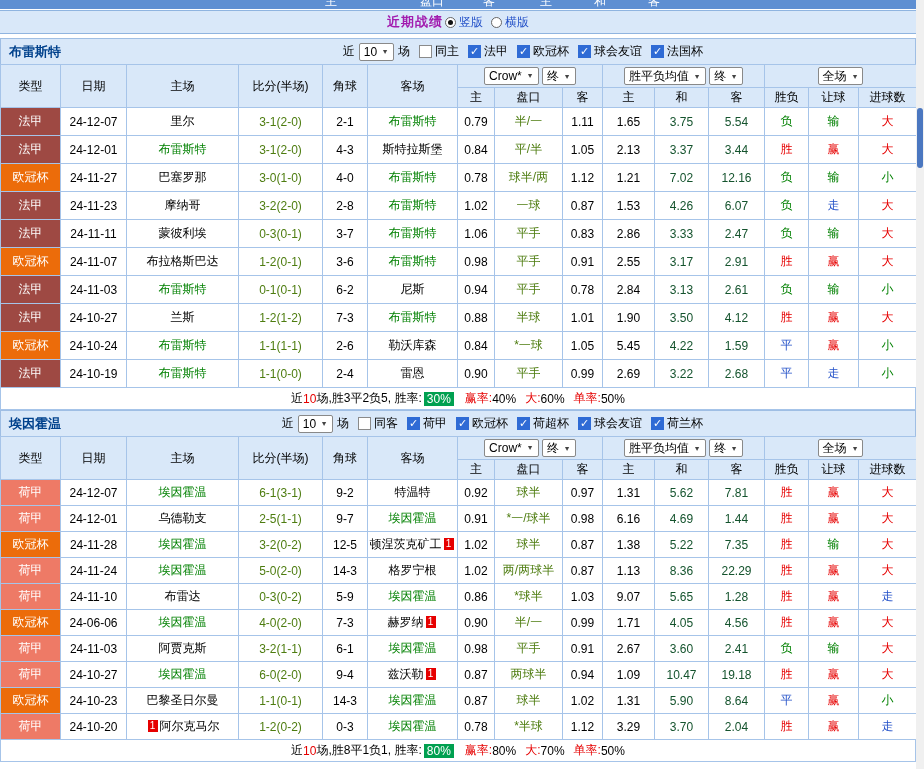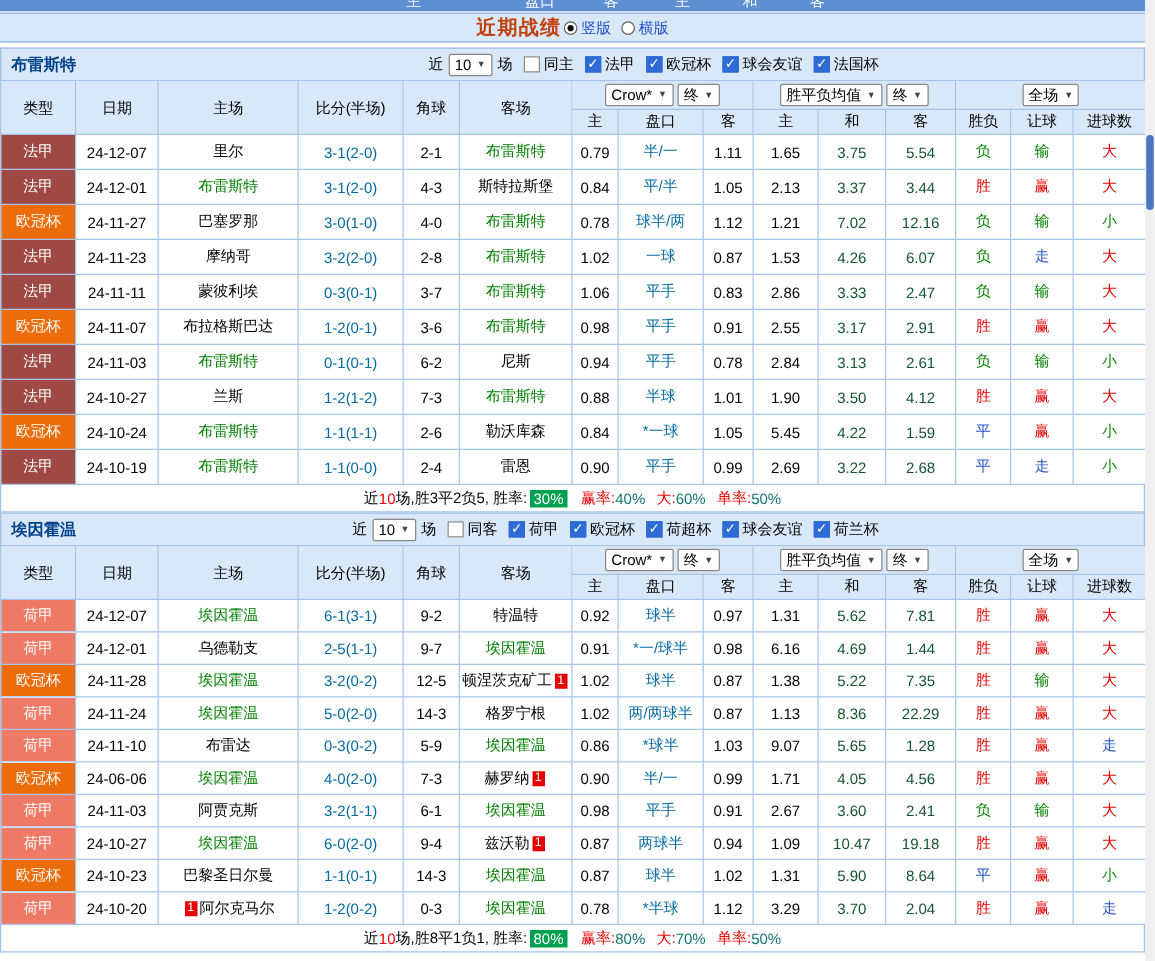--- a/index.html
+++ b/index.html
@@ -7,21 +7,21 @@
   body{position:relative;font-family:"Liberation Sans","DejaVu Sans",sans-serif;font-size:12px;color:#000;background:#fff}
   .content{width:916px}
 
   
   .topstrip{position:relative;height:9px;background:#5E8FD2;overflow:hidden;margin-bottom:1px}
   .topstrip span{position:absolute;top:-7px;color:#fff;font-size:12px;white-space:nowrap}
 
   
   .titlebar{height:24px;background:#D9E8F9;border-top:1px solid #8FB4E0;border-bottom:1px solid #8FB4E0;
     display:flex;align-items:center;justify-content:center;color:#2653C9}
-  .titlebar .ttl{font-weight:bold;color:#c2410c;font-size:16px;letter-spacing:1px}
+  .titlebar .ttl{font-weight:bold;color:#a21caf;font-size:13px;letter-spacing:1px}
   .rad{display:inline-block;width:11px;height:11px;border:1px solid #666;border-radius:50%;background:#fff;
     margin:0 3px 0 8px;position:relative;vertical-align:-2px}
   .rad.on{margin-left:2px}
   .rad.on::after{content:"";position:absolute;left:2px;top:2px;right:2px;bottom:2px;background:#111;border-radius:50%}
 
   section.sec{margin-top:4px}
   section.sec2{margin-top:0}
 
   .teambar{height:26px;background:#D9E8F9;border:1px solid #9FBEE4;border-bottom:none;display:flex;align-items:center}
   .teambar .tname{color:#00418C;font-weight:bold;font-size:13px;margin-left:8px}
@@ -41,34 +41,34 @@
   thead th{background:#D9E8F9;font-weight:normal}
   tr.h1 th{height:23px}
   tr.h2 th{height:20px}
   tbody td{height:28px;background:#fff}
   table.s2 tbody td{height:26px}
 
   td.lg{color:#fff}
   .fa{background:#9E4943}
   .cl{background:#EC6C0A}
   .he{background:#EE7A66}
-  .red{color:#0369a1}
+  .red{color:#4d7c0f}
   .grn{color:#008000}
   .blu{color:#14532d}
   td.w{color:#E60000}
   td.l{color:#008000}
   td.d{color:#2653C9}
   .card{display:inline-block;background:#E60000;color:#fff;font-size:10px;line-height:12px;width:10px;height:12px;
     margin:0 2px;vertical-align:1px}
 
   .summary{height:22px;border:1px solid #A6C4E9;border-top:none;display:flex;align-items:center;justify-content:center}
   .summary .rd{color:#E60000}
   .summary .hl{background:#00A050;color:#fff;padding:0 3px;margin:0 2px}
   .summary .lab{color:#E60000;margin-left:9px}
-  .summary .val{color:#0f766e}
+  .summary .val{color:#000000}
 
   .scrollbar{position:fixed;right:0;top:0;width:8px;height:769px;background:#F0F0F0}
   .thumb{position:absolute;left:1px;width:6px;top:108px;height:60px;background:#4B77C0;border-radius:3px}
 </style>
 </head>
 <body>
 
 <div class="content">
 
   <div class="topstrip">

